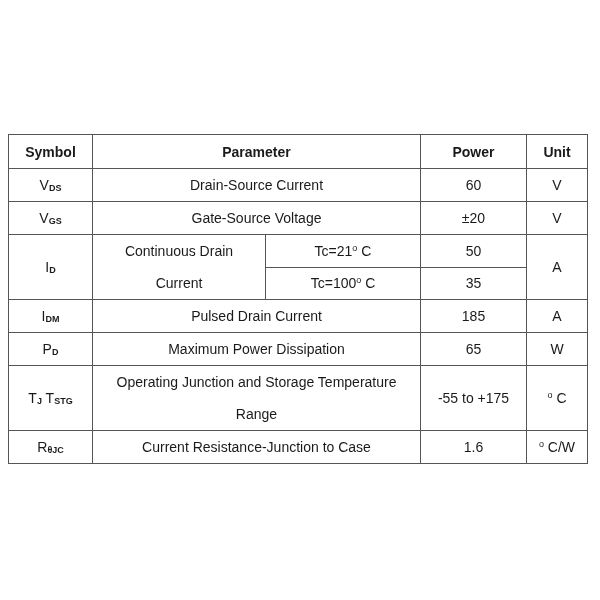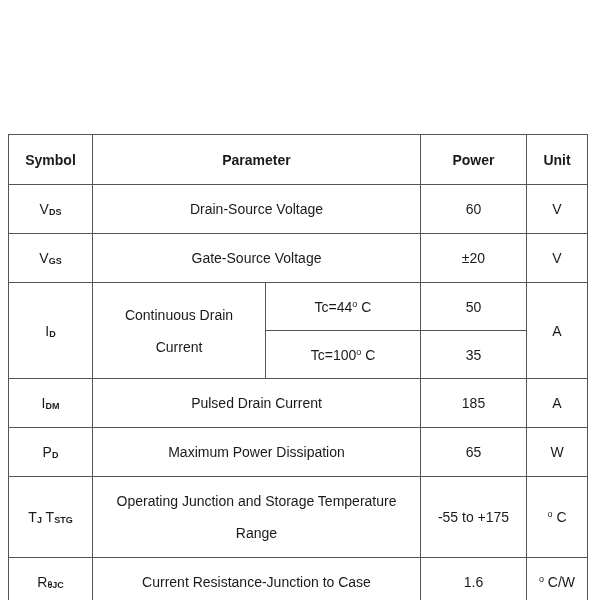--- a/index.html
+++ b/index.html
@@ -5,21 +5,21 @@
   html, body { margin: 0; padding: 0; background: #ffffff; }
   body { width: 600px; height: 600px; position: relative; overflow: hidden;
          font-family: "Liberation Sans", "DejaVu Sans", sans-serif; color: #1a1a1a; }
   table.ratings {
     position: absolute; left: 8px; top: 134px; width: 579px;
     border-collapse: collapse; table-layout: fixed;
     font-size: 14px;
   }
   table.ratings td, table.ratings th {
     border: 1px solid #555;
-    text-align: center; vertical-align: middle; padding: 8px; margin-left: 48px;
+    text-align: center; vertical-align: middle; padding: 0; margin-left: 48px;
   }
   table.ratings th { font-weight: bold; font-size: 14px; height: 33px; }
   .row-std td { height: 32px; }
   .row-half td { height: 31px; }
   .row-tall td { height: 63px; }
   .sym { font-size: 14px; }
   .sym sub { font-size: 9px; vertical-align: -1px; font-weight: bold; }
   .deg { font-size: 9px; vertical-align: 5px; }
   .param-tall { line-height: 32px; }
 </style>
@@ -38,37 +38,37 @@
     <tr>
       <th>Symbol</th>
       <th colspan="2">Parameter</th>
       <th>Power</th>
       <th>Unit</th>
     </tr>
   </thead>
   <tbody>
     <tr class="row-std">
       <td class="sym"><span>V</span><sub>DS</sub></td>
-      <td colspan="2">Drain-Source Voltage</td>
+      <td colspan="2">Drain-Source Current</td>
       <td>60</td>
       <td>V</td>
     </tr>
     <tr class="row-std">
       <td class="sym"><span>V</span><sub>GS</sub></td>
       <td colspan="2">Gate-Source Voltage</td>
       <td>±20</td>
       <td>V</td>
     </tr>
     <tr class="row-half">
       <td rowspan="2" class="sym"><span>I</span><sub>D</sub></td>
       <td rowspan="2" class="param-tall">
         <div>Continuous Drain</div>
         <div>Current</div>
       </td>
-      <td><span>Tc=44</span><span class="deg">o</span><span> C</span></td>
+      <td><span>Tc=21</span><span class="deg">o</span><span> C</span></td>
       <td>50</td>
       <td rowspan="2">A</td>
     </tr>
     <tr class="row-half">
       <td><span>Tc=100</span><span class="deg">o</span><span> C</span></td>
       <td>35</td>
     </tr>
     <tr class="row-std">
       <td class="sym"><span>I</span><sub>DM</sub></td>
       <td colspan="2">Pulsed Drain Current</td>

